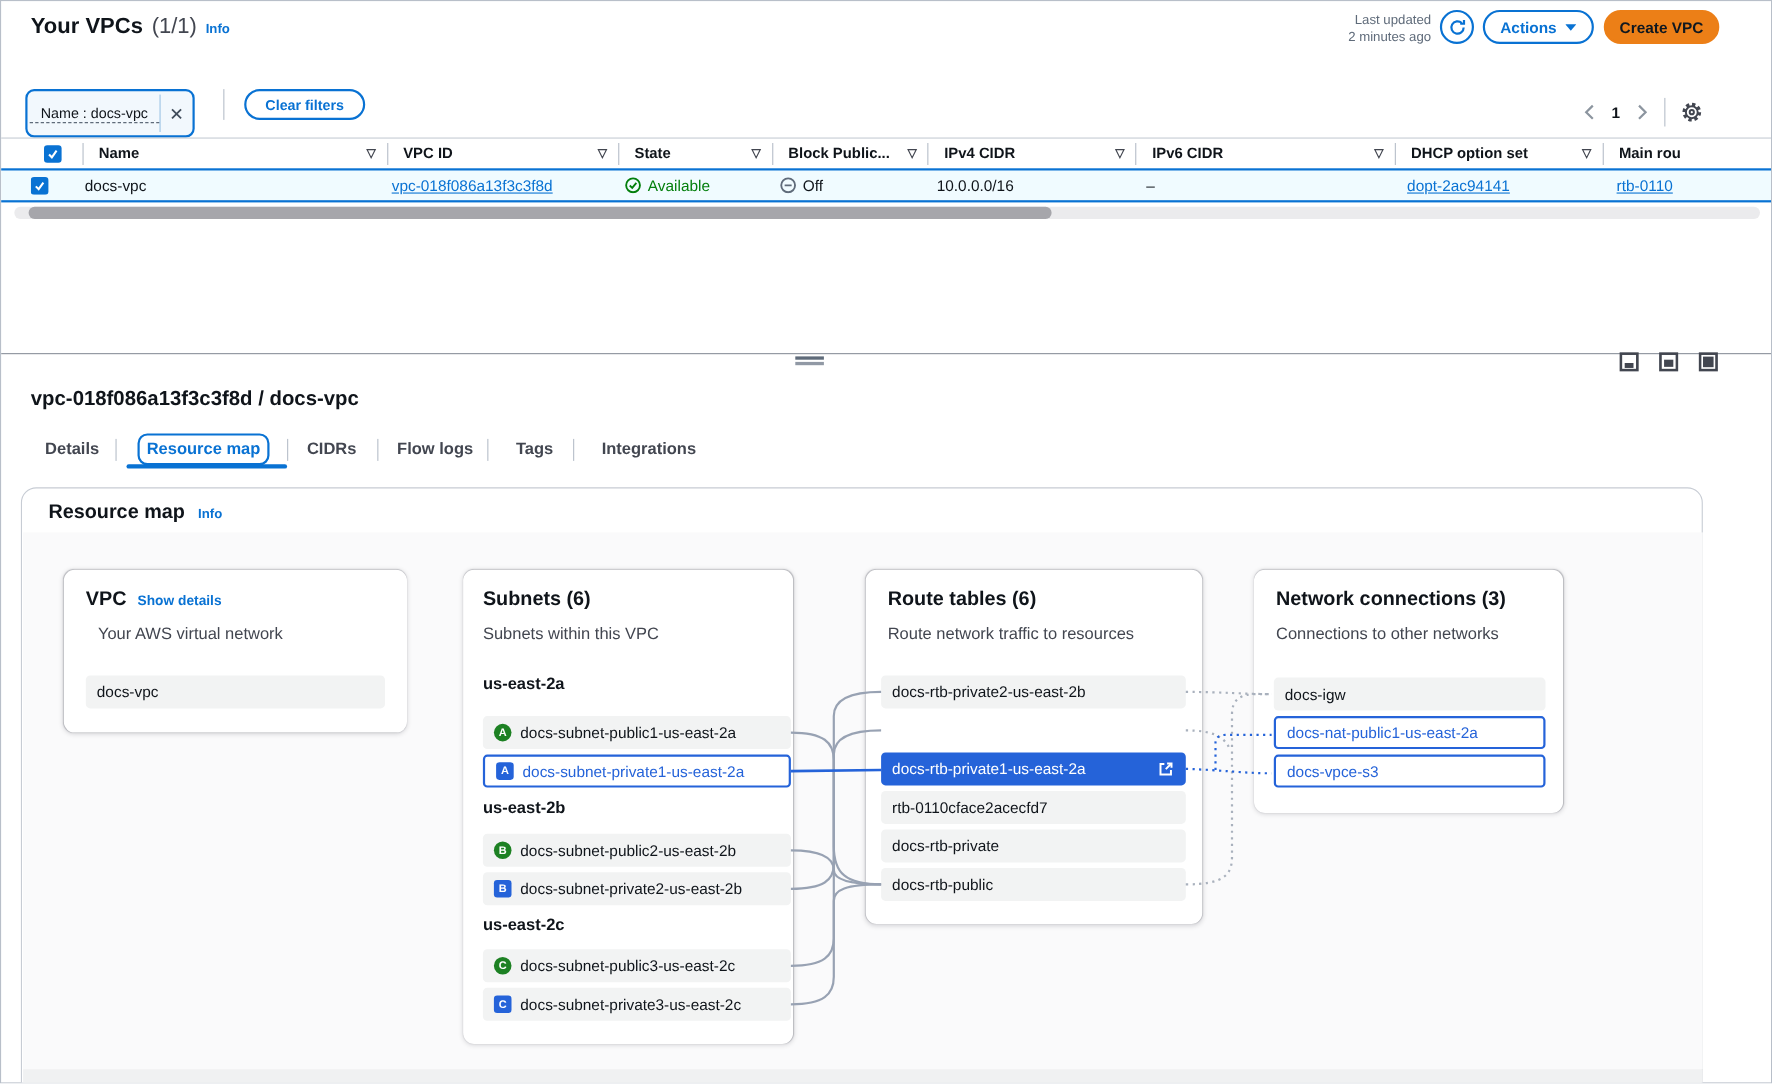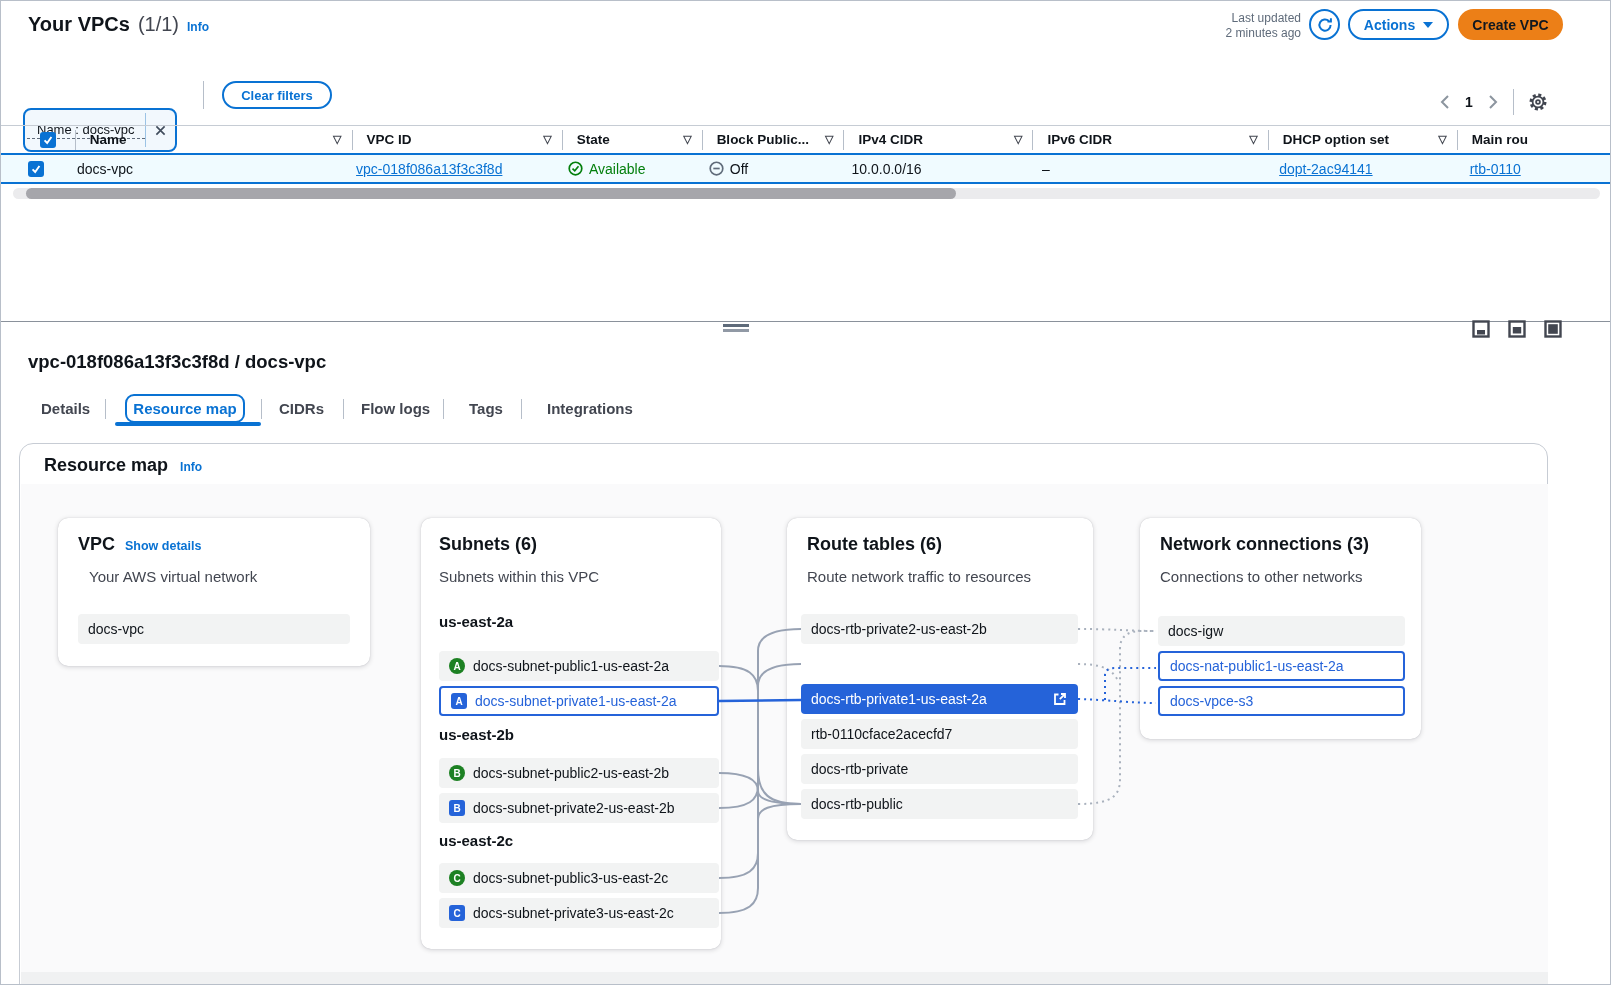--- a/index.html
+++ b/index.html
@@ -96,21 +96,21 @@
           <polygon points="0,1 10,1 5,7" fill="#0972d3"></polygon>
         </svg>
       </span>
   </div>
 
   <div class="abs btn-primary" style="left:1457px;top:8px;width:105px;height:31px;">
     <span>Create VPC</span>
   </div>
 
 
-  <div class="abs token" style="left:22px;top:80px;height:44px;margin-top:27px;">
+  <div class="abs token" style="left:22px;top:80px;height:44px;">
     <span class="tlabel">Name : docs-vpc</span>
     <span class="tsep"></span>
     <span style="padding:0 9px;display:flex;">
       <svg width="11" height="11" viewBox="0 0 12 12">
           <path d="M1.5 1.5 L10.5 10.5 M10.5 1.5 L1.5 10.5" stroke="#414d5c" stroke-width="1.8"></path>
         </svg>
     </span>
   </div>
   <div class="abs vdiv" style="left:202px;top:80px;height:28px;"></div>
   <div class="abs btn-outline" style="left:221px;top:80px;width:110px;height:28px;font-size:13px;border-radius:15px;">

